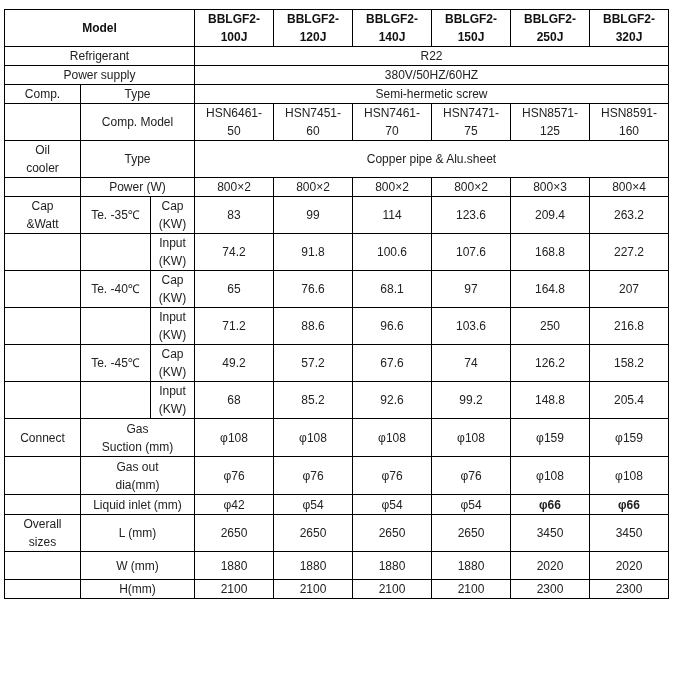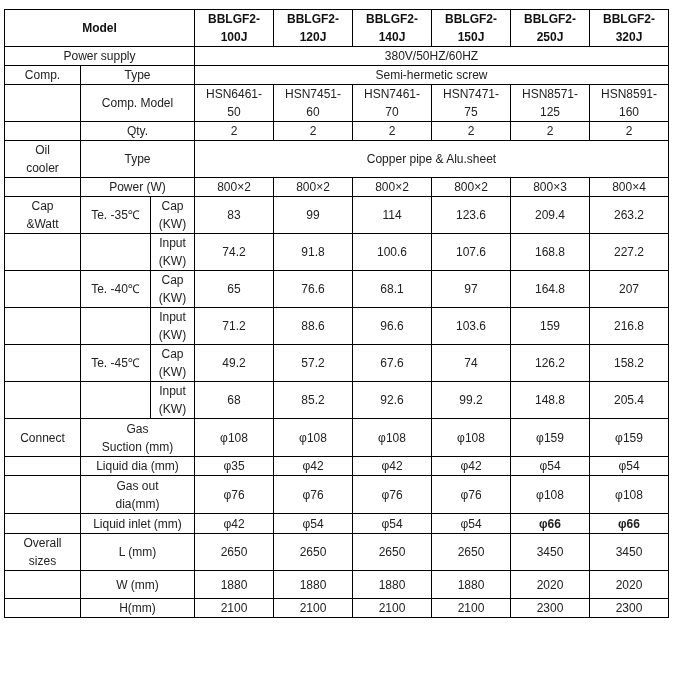--- a/index.html
+++ b/index.html
@@ -43,49 +43,43 @@
     <tr style="height:37px">
       <td colspan="3" class="hdr">Model</td>
       <td class="hdr"><span>BBLGF2-</span><br><span>100J</span></td>
       <td class="hdr"><span>BBLGF2-</span><br><span>120J</span></td>
       <td class="hdr"><span>BBLGF2-</span><br><span>140J</span></td>
       <td class="hdr"><span>BBLGF2-</span><br><span>150J</span></td>
       <td class="hdr"><span>BBLGF2-</span><br><span>250J</span></td>
       <td class="hdr"><span>BBLGF2-</span><br><span>320J</span></td>
     </tr>
 
+    <tr style="height:19px">
+      <td colspan="3">Refrigerant</td>
+      <td colspan="6">R22</td>
+    </tr>
     <tr style="height:14px">
       <td colspan="3">Power supply</td>
       <td colspan="6">380V/50HZ/60HZ</td>
     </tr>
 
     <tr style="height:19px">
       <td>Comp.</td>
       <td colspan="2">Type</td>
       <td colspan="6">Semi-hermetic screw</td>
     </tr>
     <tr style="height:37px">
       <td></td>
       <td colspan="2">Comp. Model</td>
       <td><span>HSN6461-</span><br><span>50</span></td>
       <td><span>HSN7451-</span><br><span>60</span></td>
       <td><span>HSN7461-</span><br><span>70</span></td>
       <td><span>HSN7471-</span><br><span>75</span></td>
       <td><span>HSN8571-</span><br><span>125</span></td>
       <td><span>HSN8591-</span><br><span>160</span></td>
-    </tr>
-    <tr style="height:19px">
-      <td></td>
-      <td colspan="2">Qty.</td>
-      <td>2</td>
-      <td>2</td>
-      <td>2</td>
-      <td>2</td>
-      <td>2</td>
-      <td>2</td>
     </tr>
 
     <tr style="height:36px">
       <td><span>Oil</span><br><span>cooler</span></td>
       <td colspan="2">Type</td>
       <td colspan="6">Copper pipe &amp; Alu.sheet</td>
     </tr>
     <tr style="height:19px">
       <td></td>
       <td colspan="2">Power (W)</td>
@@ -132,21 +126,21 @@
       <td>207</td>
     </tr>
     <tr style="height:37px">
       <td></td>
       <td></td>
       <td><span>Input</span><br><span>(KW)</span></td>
       <td>71.2</td>
       <td>88.6</td>
       <td>96.6</td>
       <td>103.6</td>
-      <td>159</td>
+      <td>250</td>
       <td>216.8</td>
     </tr>
 
     <tr style="height:37px">
       <td></td>
       <td>Te. -45℃</td>
       <td><span>Cap</span><br><span>(KW)</span></td>
       <td>49.2</td>
       <td>57.2</td>
       <td>67.6</td>
@@ -169,30 +163,20 @@
     <tr style="height:38px">
       <td>Connect</td>
       <td colspan="2"><span>Gas</span><br><span>Suction (mm)</span></td>
       <td>φ108</td>
       <td>φ108</td>
       <td>φ108</td>
       <td>φ108</td>
       <td>φ159</td>
       <td>φ159</td>
     </tr>
-    <tr style="height:19px">
-      <td></td>
-      <td colspan="2">Liquid dia (mm)</td>
-      <td>φ35</td>
-      <td>φ42</td>
-      <td>φ42</td>
-      <td>φ42</td>
-      <td>φ54</td>
-      <td>φ54</td>
-    </tr>
     <tr style="height:38px">
       <td></td>
       <td colspan="2"><span>Gas out</span><br><span>dia(mm)</span></td>
       <td>φ76</td>
       <td>φ76</td>
       <td>φ76</td>
       <td>φ76</td>
       <td>φ108</td>
       <td>φ108</td>
     </tr>

